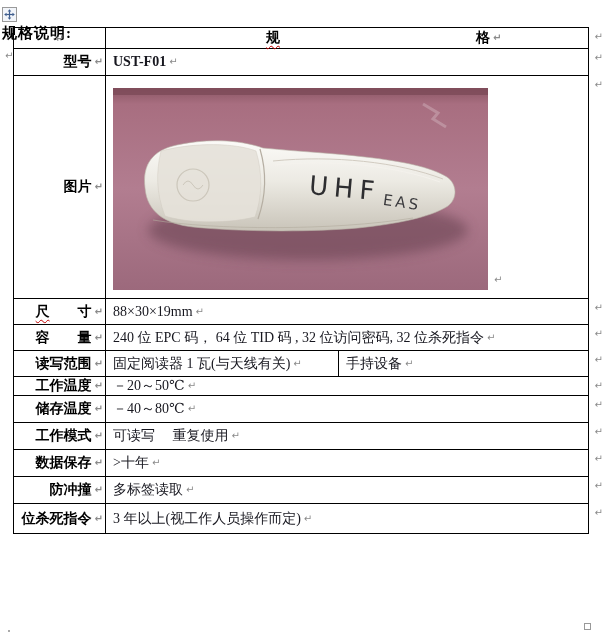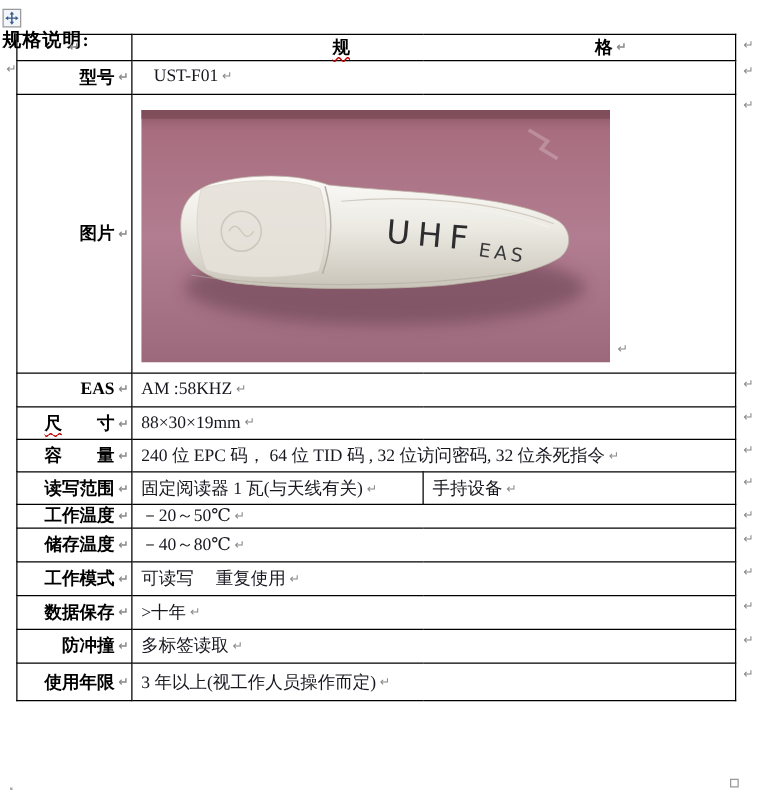--- a/index.html
+++ b/index.html
@@ -13,21 +13,21 @@
     border:1px solid #9a9a9a;display:flex;align-items:center;justify-content:center;}
   .doc-title{font-weight:bold;font-size:15px;color:#000;letter-spacing:1px;line-height:22px;}
   
   table.spec{position:absolute;top:27px;left:13px;width:575px;border-collapse:collapse;
     table-layout:fixed;font-size:14px;}
   table.spec td{border:1px solid #000;padding:0 2px 0 7px;vertical-align:middle;position:relative;
     overflow:visible;white-space:nowrap;}
   td.lblcell{font-weight:bold;color:#000;text-align:right;}
   td.valcell{color:#17171f;}
   td.top{vertical-align:top;padding-top:2px;}
-  .boldval{font-weight:normal;margin-left:10px;}
+  .boldval{font-weight:bold;}
   
   .pmark{color:#8a8a8a;font-size:10px;margin-left:3px;font-family:"DejaVu Sans",sans-serif;
     vertical-align:1px;}
   .rail{position:absolute;right:-15px;top:3px;color:#8a8a8a;font-size:10px;
     font-family:"DejaVu Sans",sans-serif;}
   .center-mark{display:block;text-align:center;margin-left:0;}
   
   td.speccell{padding:0;}
   .spec-ch{position:absolute;top:1px;font-weight:bold;color:#000;}
   .spec-ch.c1{left:160px;}
@@ -126,25 +126,20 @@
             <text x="196" y="108" font-size="26" letter-spacing="6" fill="#2d2d30" transform="rotate(5 218 100)" font-family="DejaVu Sans, sans-serif">UHF</text>
             <text x="270" y="119" font-size="15" letter-spacing="3" fill="#3a3a3d" transform="rotate(8 285 114)" font-family="DejaVu Sans, sans-serif">EAS</text>
           </svg>
           <span class="pmark photo-pmark">↵</span>
         </div>
         <span class="rail">↵</span>
       </td>
     </tr>
 
 
-    <tr style="height:27px">
-      <td class="lblcell"><span>EAS</span><span class="pmark">↵</span></td>
-      <td class="valcell" colspan="2"><span>AM :58KHZ</span><span class="pmark">↵</span>
-        <span class="rail">↵</span></td>
-    </tr>
 
     <tr style="height:26px">
       <td class="lblcell"><span class="wavy">尺</span><span>　　寸</span><span class="pmark">↵</span></td>
       <td class="valcell" colspan="2"><span>88×30×19mm</span><span class="pmark">↵</span>
         <span class="rail">↵</span></td>
     </tr>
 
     <tr style="height:26px">
       <td class="lblcell"><span>容　　量</span><span class="pmark">↵</span></td>
       <td class="valcell" colspan="2"><span>240 位 EPC 码， 64 位 TID 码 , 32 位访问密码, 32 位杀死指令</span><span class="pmark">↵</span>
@@ -183,21 +178,21 @@
         <span class="rail">↵</span></td>
     </tr>
 
     <tr style="height:27px">
       <td class="lblcell"><span>防冲撞</span><span class="pmark">↵</span></td>
       <td class="valcell" colspan="2"><span>多标签读取</span><span class="pmark">↵</span>
         <span class="rail">↵</span></td>
     </tr>
 
     <tr style="height:30px">
-      <td class="lblcell"><span>使用年限</span><span class="pmark">↵</span></td>
+      <td class="lblcell"><span>位杀死指令</span><span class="pmark">↵</span></td>
       <td class="valcell" colspan="2"><span>3 年以上(视工作人员操作而定)</span><span class="pmark">↵</span>
         <span class="rail">↵</span></td>
     </tr>
   </tbody>
     </table>
 
   <div class="end-square"></div>
   <div class="stray-dot"></div>
 </div>
 

